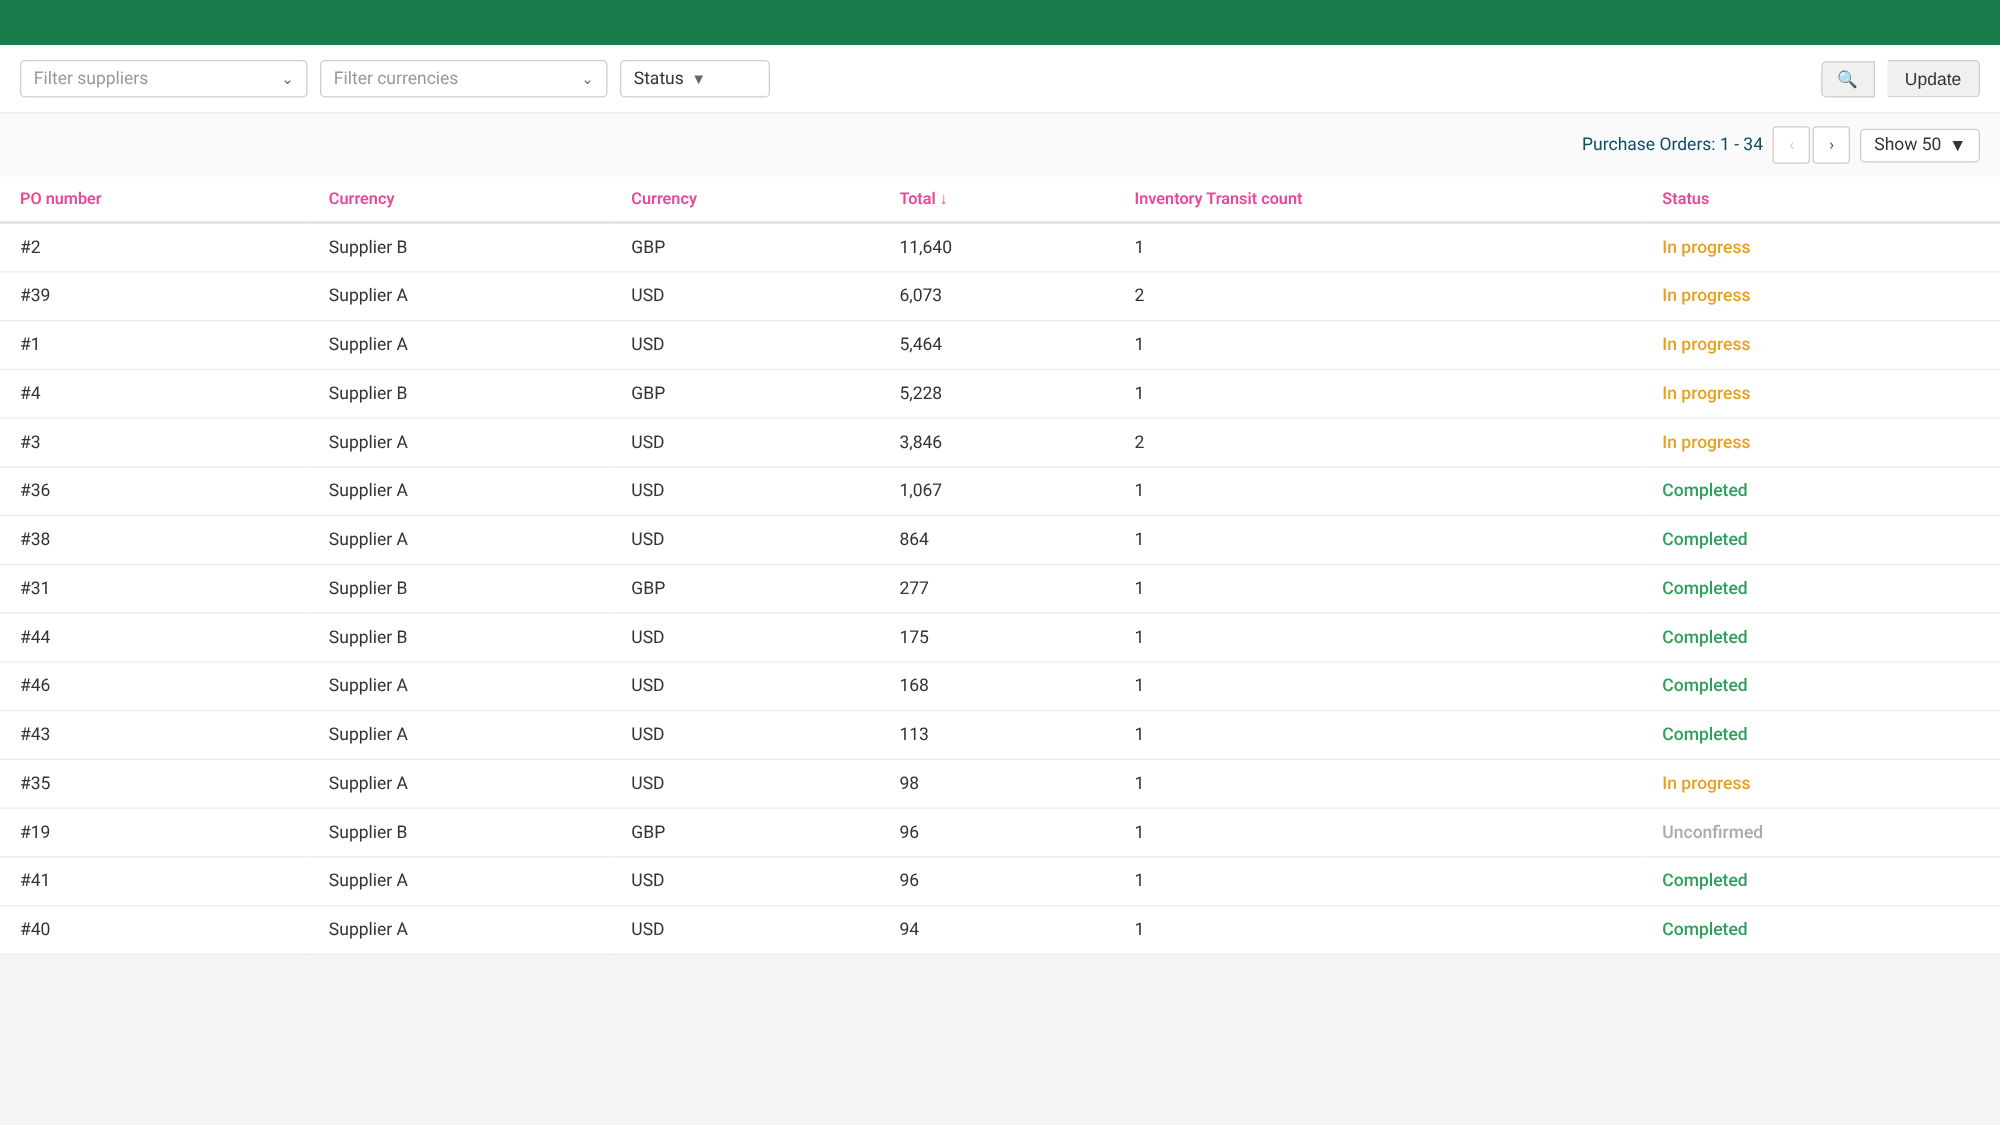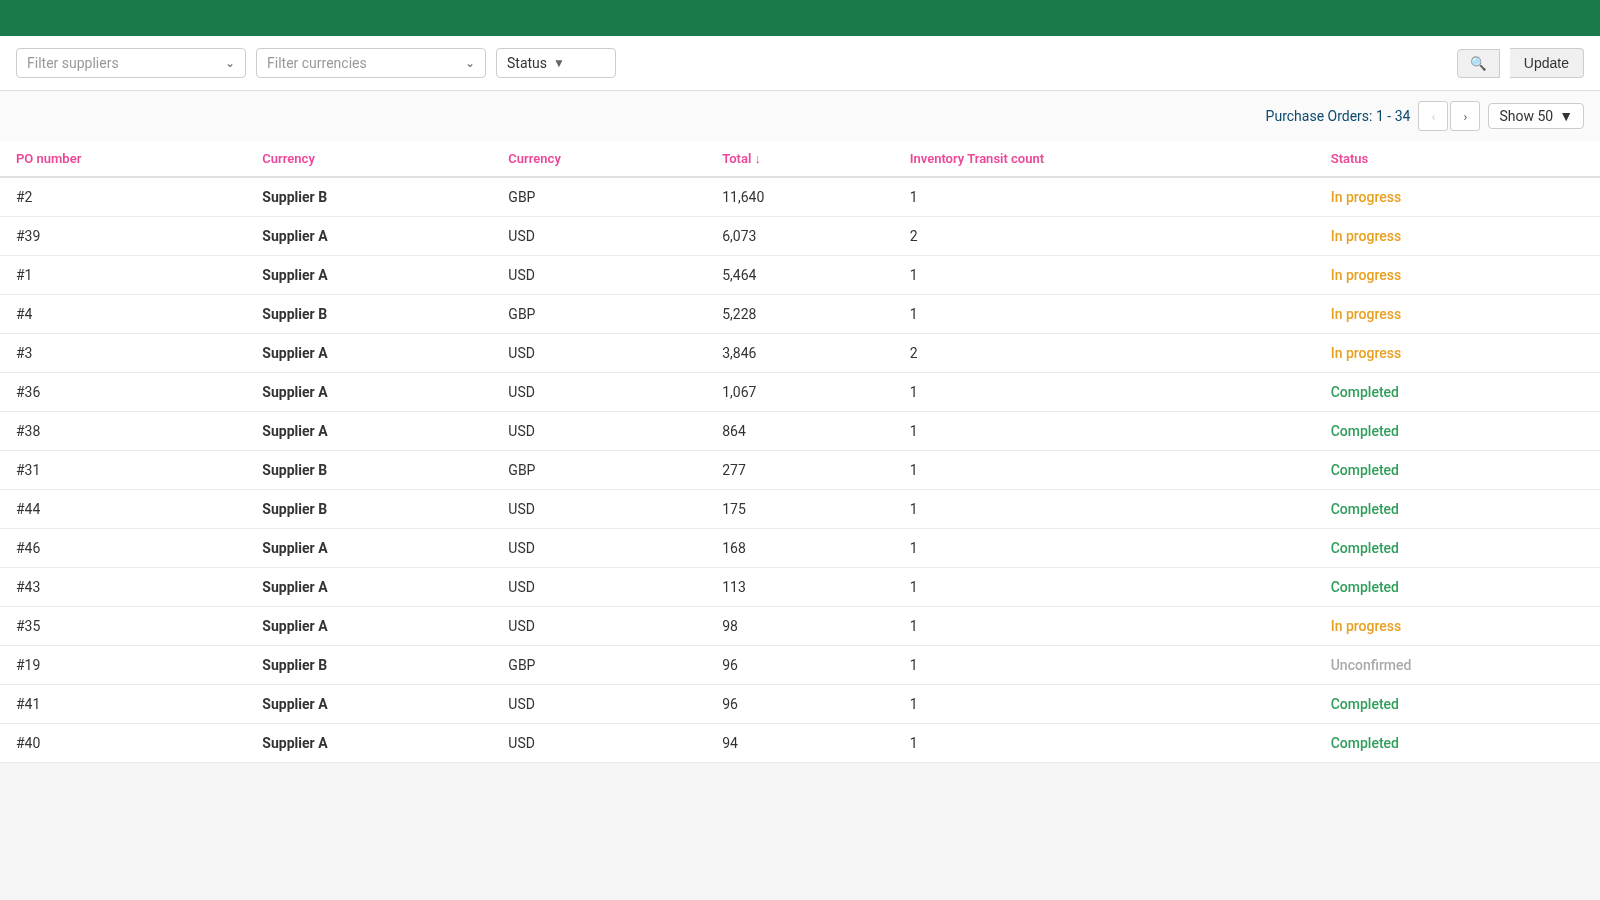--- a/index.html
+++ b/index.html
@@ -135,21 +135,21 @@
     tbody tr {
       border-bottom: 1px solid #ebebeb;
     }
 
     tbody td {
       padding: 11px 16px;
       font-size: 14px;
       color: #333;
     }
 
-    tbody td.bold { font-weight: 700; }
+    tbody td.bold { font-weight: 400; }
     tbody td.right { }
 
     .status-in-progress { color: #e8a020; font-weight: 500; }
     .status-completed { color: #2e9e5b; font-weight: 500; }
     .status-unconfirmed { color: #aaa; font-weight: 500; margin-top: 41px; }
   </style>
 </head>
 <body>
 
 <div class="top-bar"></div>

